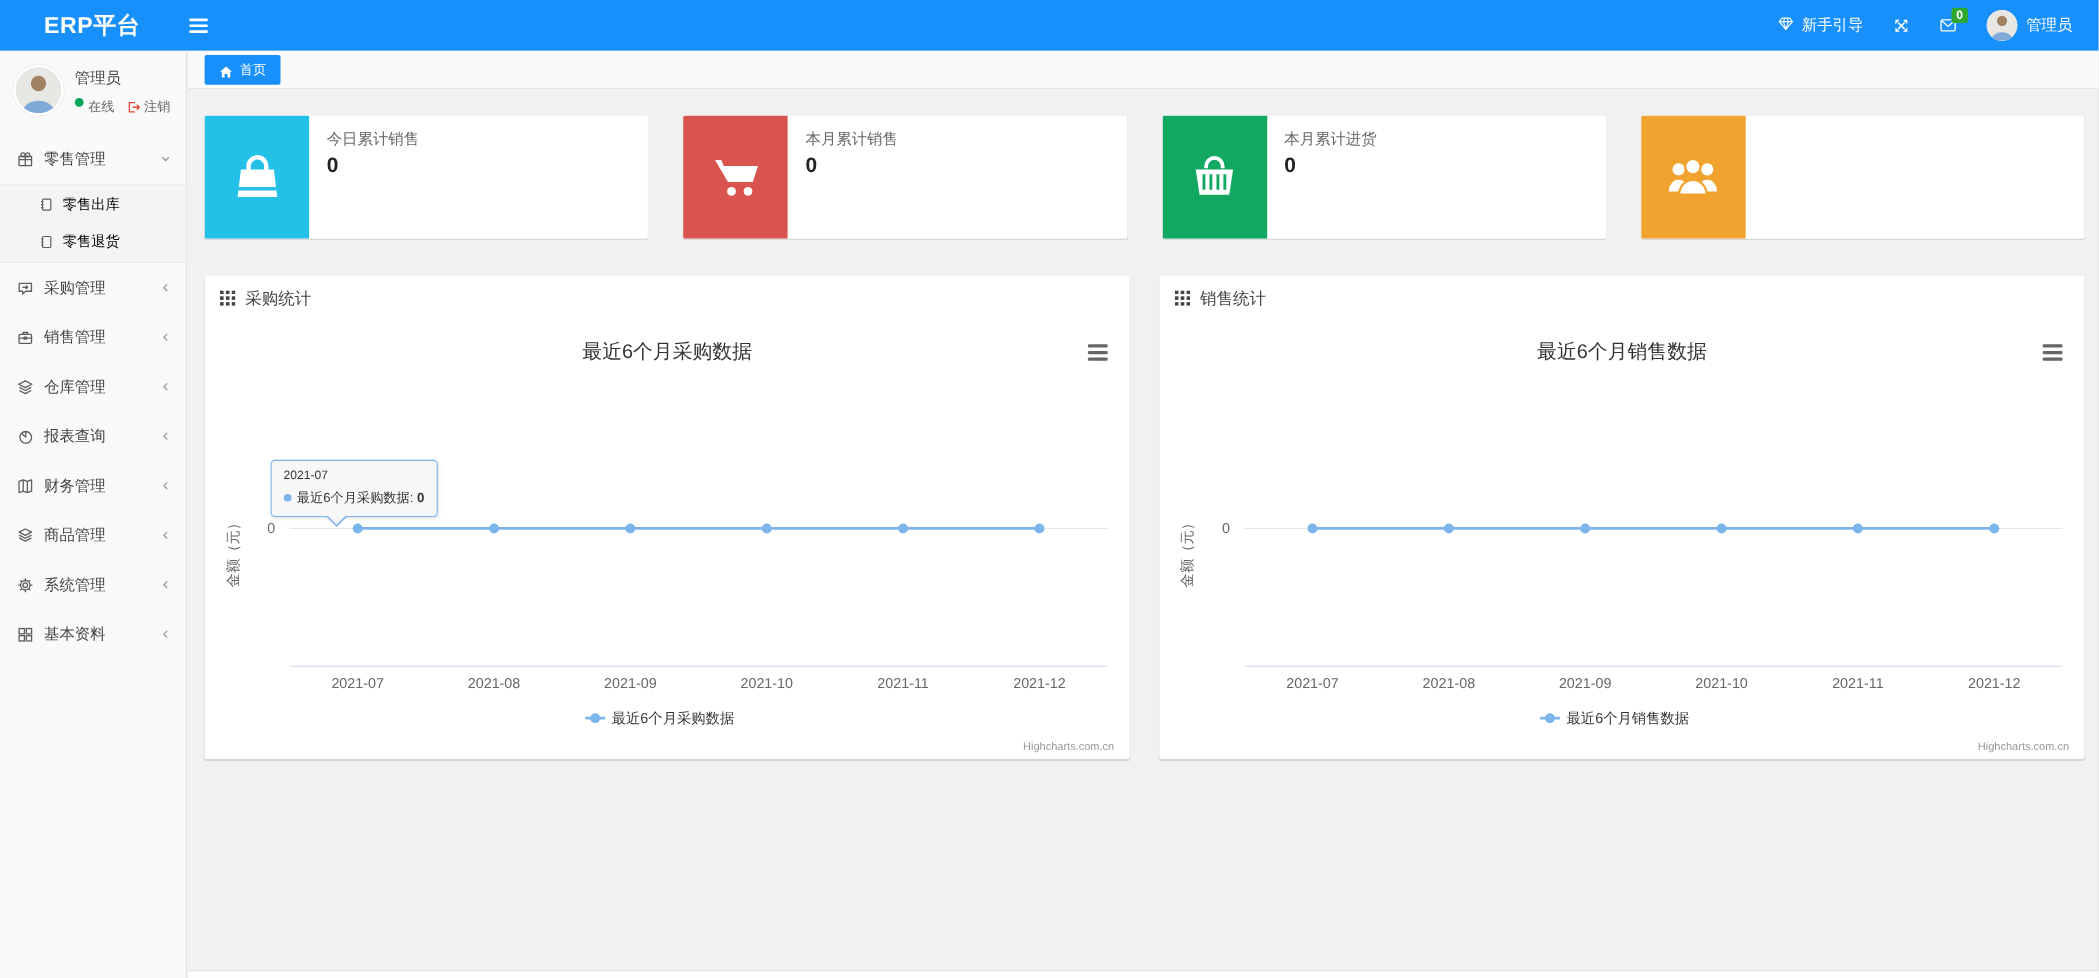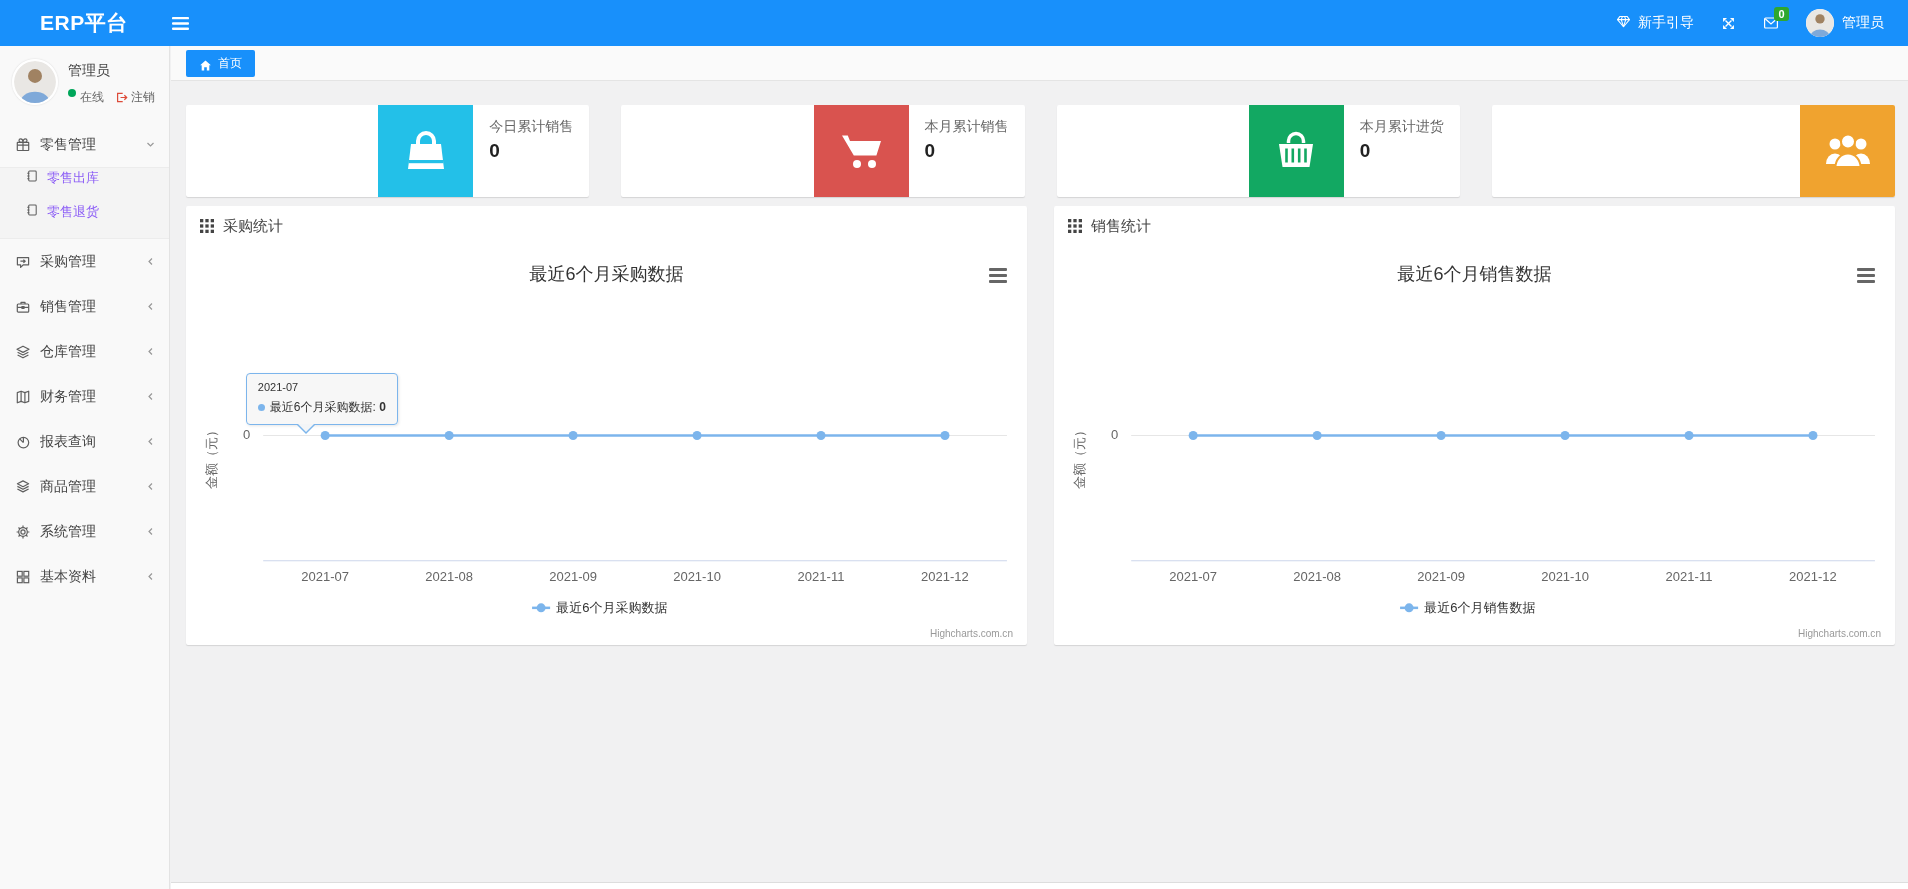--- a/index.html
+++ b/index.html
@@ -30,45 +30,45 @@
   .up-status { display:flex; align-items:flex-start; gap:4px; font-size:12px; color:#666; margin-top:9px; }
   .dot { width:8px; height:8px; border-radius:50%; background:var(--status-green,#00a65a); flex:none; }
   .logout { display:flex; align-items:center; gap:3px; color:#666; cursor:pointer; margin-left:7px; }
   .menu { margin-top:6px; }
   .menu-item { display:flex; align-items:center; height:45px; padding:0 12px 0 15px; font-size:14px; color:#444;
                cursor:pointer; gap:9px; }
   .mi-label { flex:1; }
   .mi-chev { color:#999; display:flex; }
   .mi-chev svg { width:13px; height:13px; }
   .submenu { background:#f4f4f4; border-top:1px solid #ececec; border-bottom:1px solid #ececec; padding:1px 0; }
-  .submenu-item { display:flex; height:34px; padding-left:25px; font-size:13px; color:#8b5cf6;
+  .submenu-item { display:flex; align-items:center; height:34px; padding-left:35px; font-size:13px; color:#000000;
                   cursor:pointer; gap:8px; }
   .ic { display:inline-flex; color:#5f5f5f; }
   .ic svg { width:16px; height:16px; }
   .submenu-item .ic svg { width:14px; height:14px; }
 
   
   .main { position:absolute; left:171px; top:46px; right:0; bottom:0; }
   .tabbar { height:35px; background:#fafafa; border-bottom:1px solid #e4e4e4; display:flex; align-items:center;
             padding-left:15px; }
   .tab { display:flex; align-items:flex-end; gap:6px; background:var(--accent,#1890fb); color:#fff; font-size:12px;
          padding:5px 13px; border-radius:2px; cursor:pointer; }
   .tab svg { width:13px; height:13px; }
   .content { padding:24px 13px 0 15px; }
 
   .cards { display:flex; gap:32px; }
-  .card { flex:1; height:92px; background:#fff; border-radius:2px; box-shadow:0 1px 1px rgba(0,0,0,.12); display:flex;
-          overflow:hidden;justify-content:flex-end; }
+  .card { flex:1; height:112px; background:#fff; border-radius:2px; box-shadow:0 1px 1px rgba(0,0,0,.12); display:flex;
+          overflow:hidden; }
   .card-icon { width:95px; flex:none; display:flex; align-items:center; justify-content:center; }
   .card-icon svg { width:48px; height:48px; }
   .card-body { padding:13px 16px; min-width:0; }
   .card-label { font-size:14px; color:#666; }
   .card-value { font-size:19px; font-weight:bold; color:#222; margin-top:4px; }
 
-  .charts { display:flex; gap:27px; margin-top:9px; }
+  .charts { display:flex; gap:27px; margin-top:34px; }
   .panel { flex:1; background:#fff; border-radius:2px; box-shadow:0 1px 1px rgba(0,0,0,.12); min-width:0; }
   .panel-hd { display:flex; align-items:center; gap:9px; height:40px; padding:0 14px; font-size:15px; color:#444; }
   .panel-hd svg { width:14px; height:14px; }
   .chart-area { position:relative; }
   .chart-area > svg { display:block; width:100%; height:auto; }
   .ctx-btn { position:absolute; top:20px; right:18px; width:22px; cursor:pointer; display:flex; flex-direction:column;
              gap:3px; padding:2px; }
   .ctx-btn span { display:block; height:3px; background:#666; border-radius:1px; }
   .c-title { font-size:18px; fill:#333; }
   .c-axis { font-size:13px; fill:#666; }
@@ -243,40 +243,40 @@
           </span>
           <span class="mi-label">仓库管理</span>
           <span class="mi-chev">
             <svg viewBox="0 0 16 16" fill="none" stroke="currentColor" stroke-width="1.5">
               <path d="M9.8 4.3 6.2 8l3.6 3.7"></path>
             </svg>
           </span>
         </div>
         <div class="menu-item">
           <span class="ic">
+            <svg viewBox="0 0 16 16" fill="none" stroke="currentColor" stroke-width="1.2">
+              <circle cx="8.4" cy="8.6" r="5.3"></circle>
+              <path d="M8.4 8.6V3.3M8.4 8.6 4.7 4.9"></path>
+            </svg>
+          </span>
+          <span class="mi-label">报表查询</span>
+          <span class="mi-chev">
+            <svg viewBox="0 0 16 16" fill="none" stroke="currentColor" stroke-width="1.5">
+              <path d="M9.8 4.3 6.2 8l3.6 3.7"></path>
+            </svg>
+          </span>
+        </div>
+        <div class="menu-item">
+          <span class="ic">
             <svg viewBox="0 0 16 16" fill="none" stroke="currentColor" stroke-width="1.2" stroke-linejoin="round">
               <path d="M2.3 3.6l3.8-1.4 3.8 1.4 3.8-1.4v10.2l-3.8 1.4-3.8-1.4-3.8 1.4z"></path>
               <path d="M6.1 2.2v10.2M9.9 3.6v10.2"></path>
             </svg>
           </span>
           <span class="mi-label">财务管理</span>
-          <span class="mi-chev">
-            <svg viewBox="0 0 16 16" fill="none" stroke="currentColor" stroke-width="1.5">
-              <path d="M9.8 4.3 6.2 8l3.6 3.7"></path>
-            </svg>
-          </span>
-        </div>
-        <div class="menu-item">
-          <span class="ic">
-            <svg viewBox="0 0 16 16" fill="none" stroke="currentColor" stroke-width="1.2">
-              <circle cx="8.4" cy="8.6" r="5.3"></circle>
-              <path d="M8.4 8.6V3.3M8.4 8.6 4.7 4.9"></path>
-            </svg>
-          </span>
-          <span class="mi-label">报表查询</span>
           <span class="mi-chev">
             <svg viewBox="0 0 16 16" fill="none" stroke="currentColor" stroke-width="1.5">
               <path d="M9.8 4.3 6.2 8l3.6 3.7"></path>
             </svg>
           </span>
         </div>
         <div class="menu-item">
           <span class="ic">
             <svg viewBox="0 0 16 16" fill="none" stroke="currentColor" stroke-width="1.2" stroke-linejoin="round">
               <path d="M8 1.9l5.6 2.9L8 7.7 2.4 4.8z"></path>

